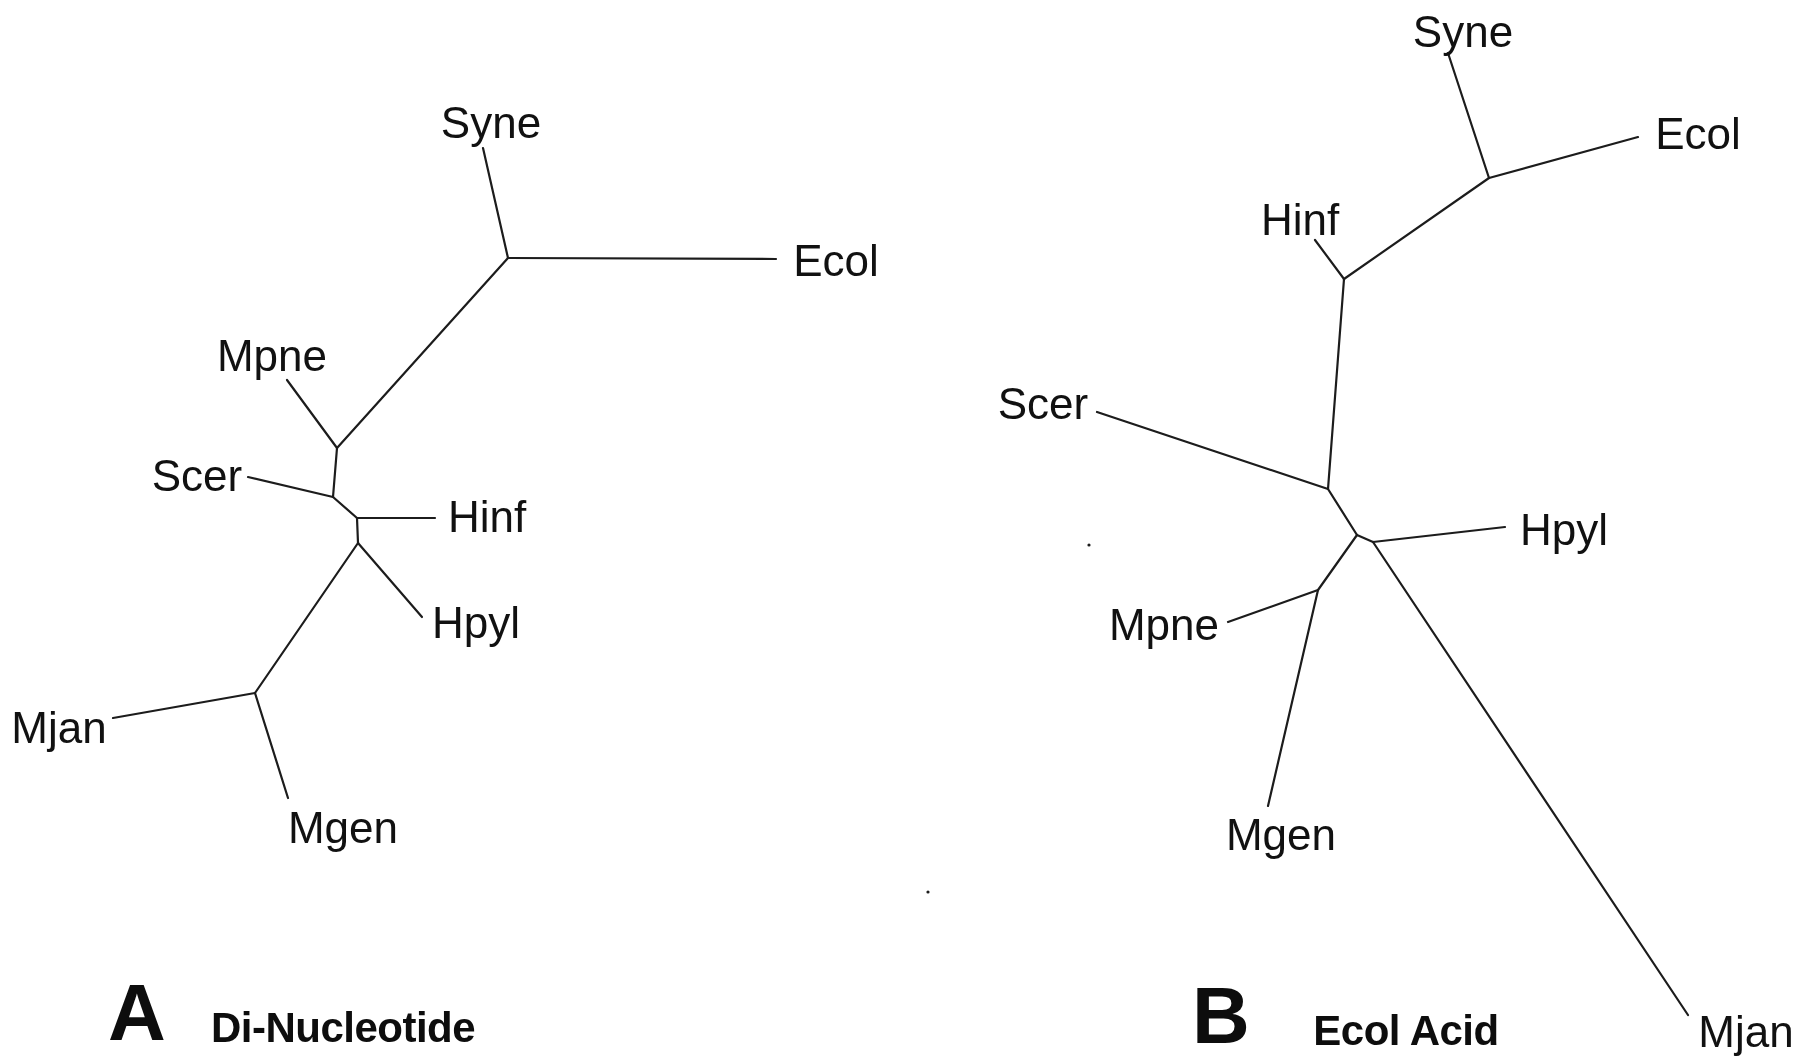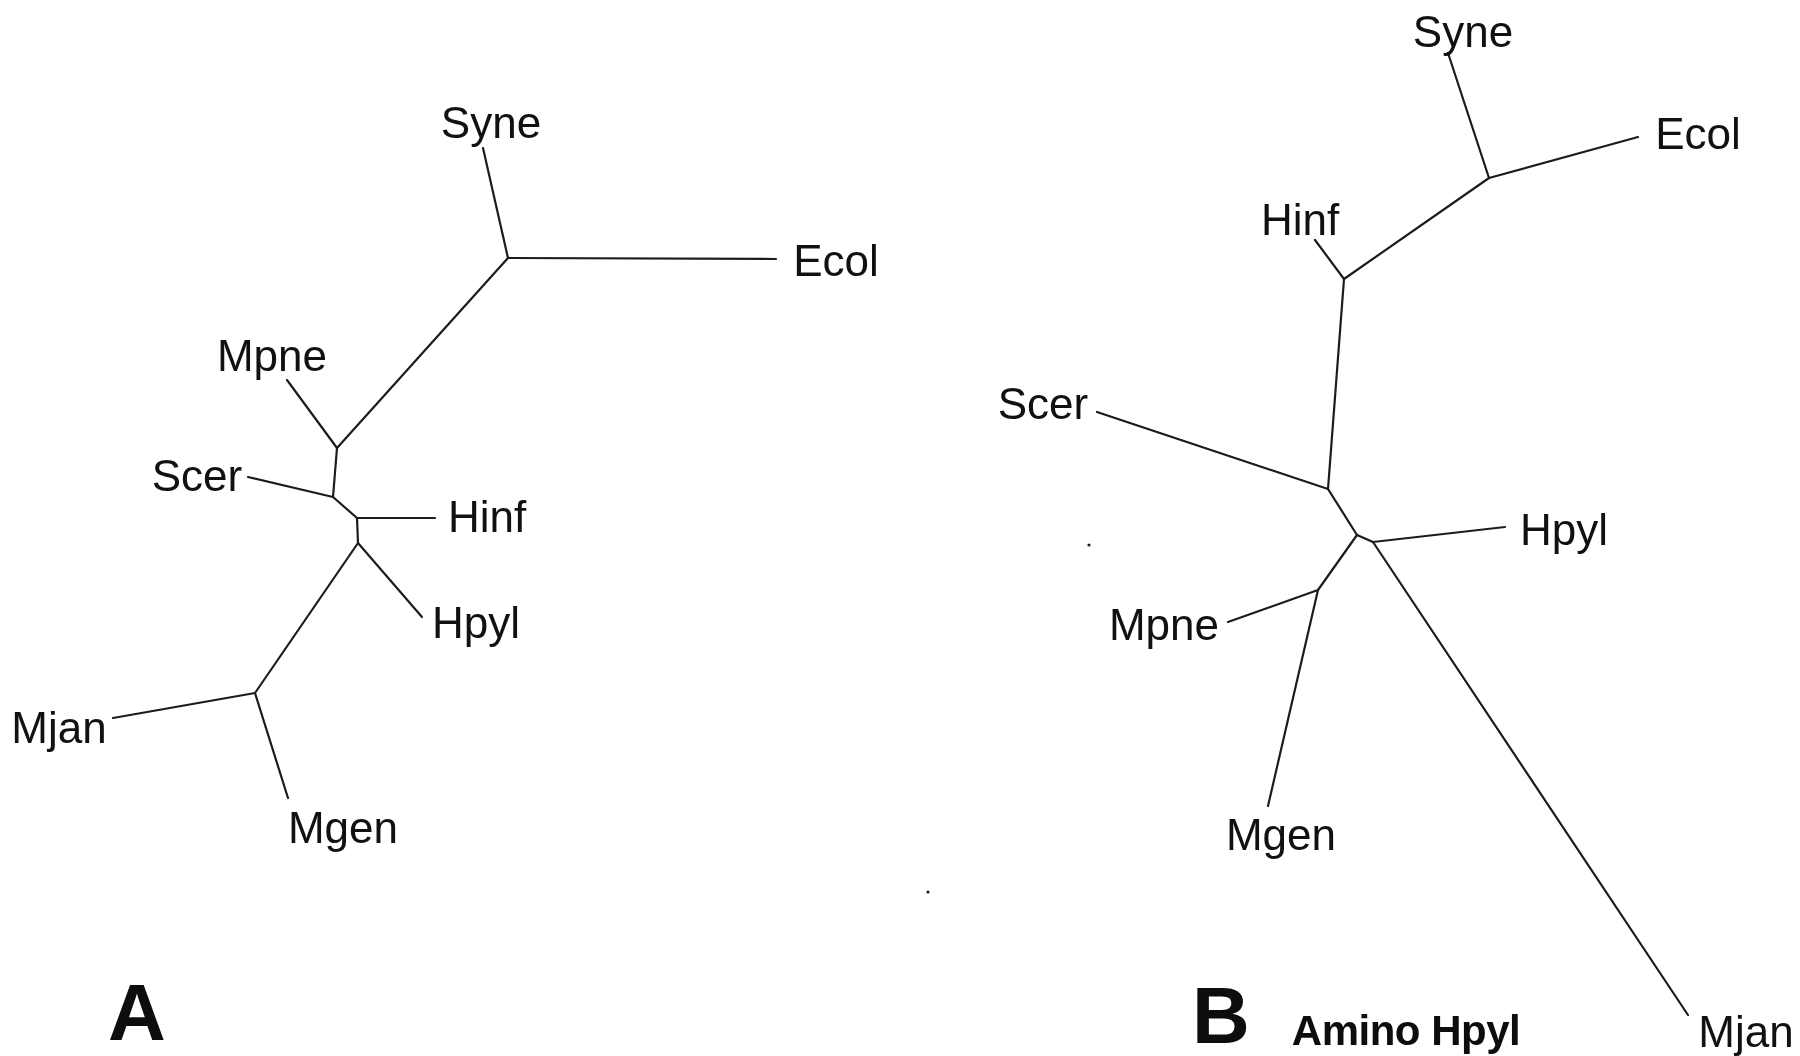--- a/index.html
+++ b/index.html
@@ -103,16 +103,17 @@
         <text x="1564" y="529" class="taxon" fill="#111111">Hpyl</text>
         <text x="1164" y="624" class="taxon" fill="#111111">Mpne</text>
         <text x="1281" y="834" class="taxon" fill="#111111">Mgen</text>
         <text x="1746" y="1031" class="taxon" fill="#111111">Mjan</text>
       </g>
       <circle cx="1089" cy="545" r="1.6" fill="#1c1c1c"></circle>
       <circle cx="928" cy="892" r="1.6" fill="#1c1c1c"></circle>
     </svg>
 
   <div class="panel-caption panel-letter pos-letter-a">A</div>
+  <div class="panel-caption panel-title pos-title-a">Di-Nucleotide</div>
 
   <div class="panel-caption panel-letter pos-letter-b">B</div>
-  <div class="panel-caption panel-title pos-title-b">Amino Hpyl</div>
+  <div class="panel-caption panel-title pos-title-b">Ecol Acid</div>
 </div>
 
 </body></html>

